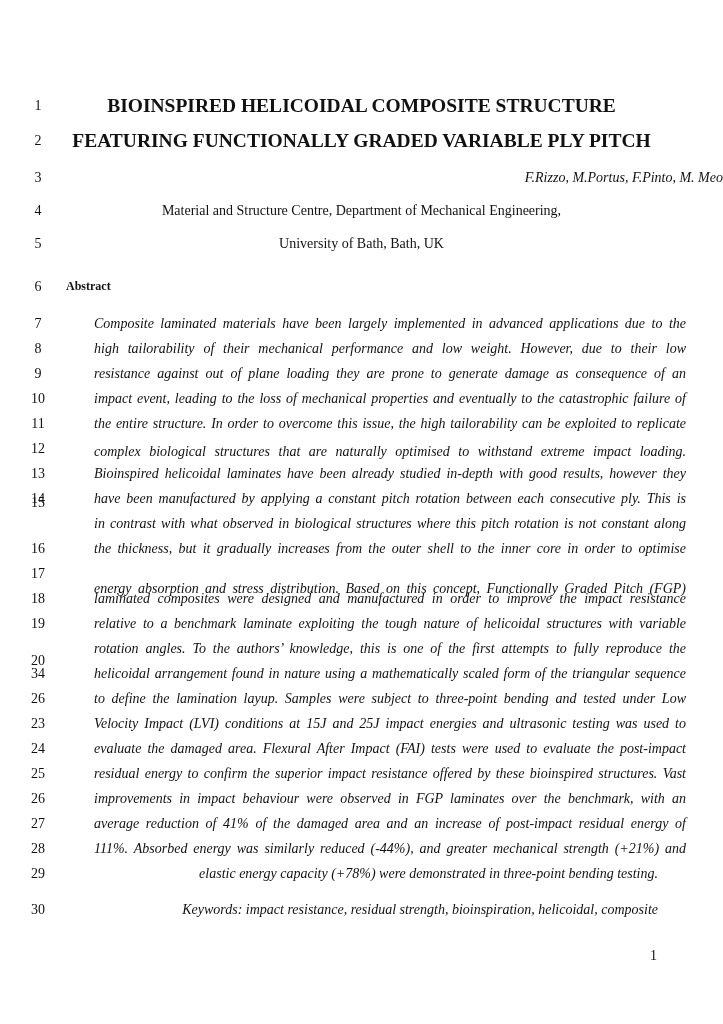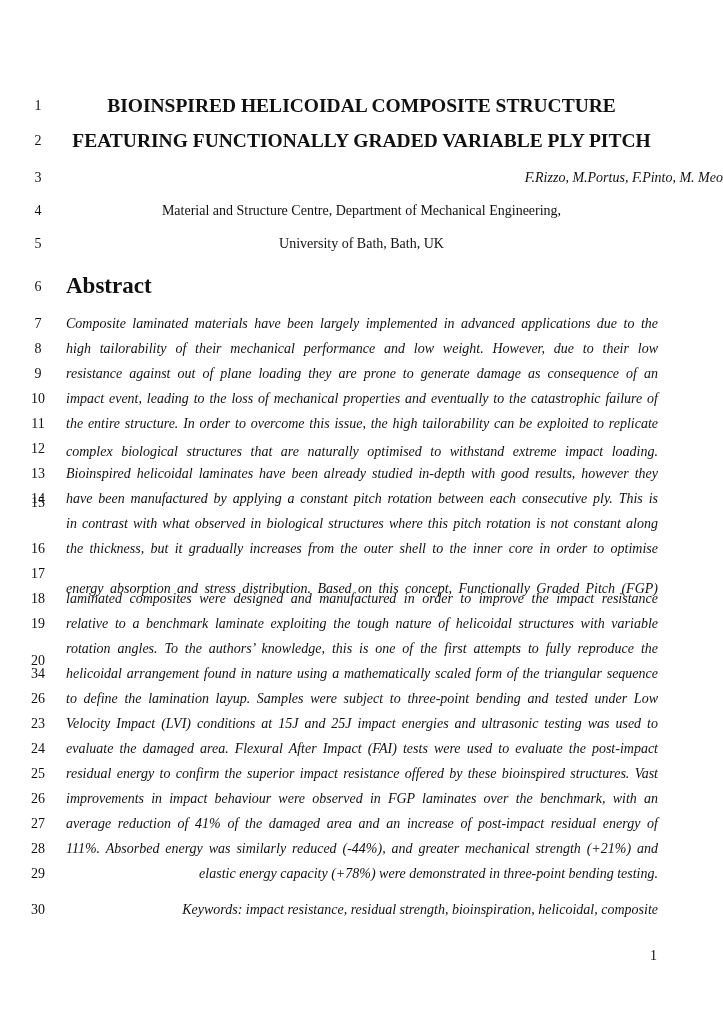--- a/index.html
+++ b/index.html
@@ -3,22 +3,22 @@
 <meta charset="utf-8">
 <style>
   html, body { margin: 0; padding: 0; background: #ffffff; }
   body { width: 723px; height: 1024px; position: relative; overflow: hidden;
          font-family: "Liberation Serif", "DejaVu Serif", serif; color: #111; }
   .ln { position: absolute; left: 26px; width: 24px; text-align: center; font-size: 14px; line-height: 18px; }
   .row { position: absolute; left: 66px; width: 592px; font-size: 14px; line-height: 18px; white-space: nowrap; }
   .title { left: 0; width: 723px; text-align: center; font-weight: bold; font-size: 19.5px; line-height: 24px; }
   .center { left: 0; width: 723px; text-align: center; }
   .it { font-style: italic; text-align: right; }
-  .just { text-align: justify; text-align-last: justify; white-space: normal; }
-  .heading { font-weight: bold; font-size: 23px; line-height: 24px; }
+  .just { text-align: justify; text-align-last: justify; white-space: normal; margin-left: 28px; }
+  .heading { font-weight: bold; font-size: 12px; line-height: 24px; }
   .pagenum { position: absolute; right: 66px; font-size: 14px; line-height: 18px; }
 </style>
 </head>
 <body>
 
 <div>
   <div class="ln" style="top:97px">1</div>
   <div class="ln" style="top:132px">2</div>
   <div class="ln" style="top:169px">3</div>
   <div class="ln" style="top:202px">4</div>

